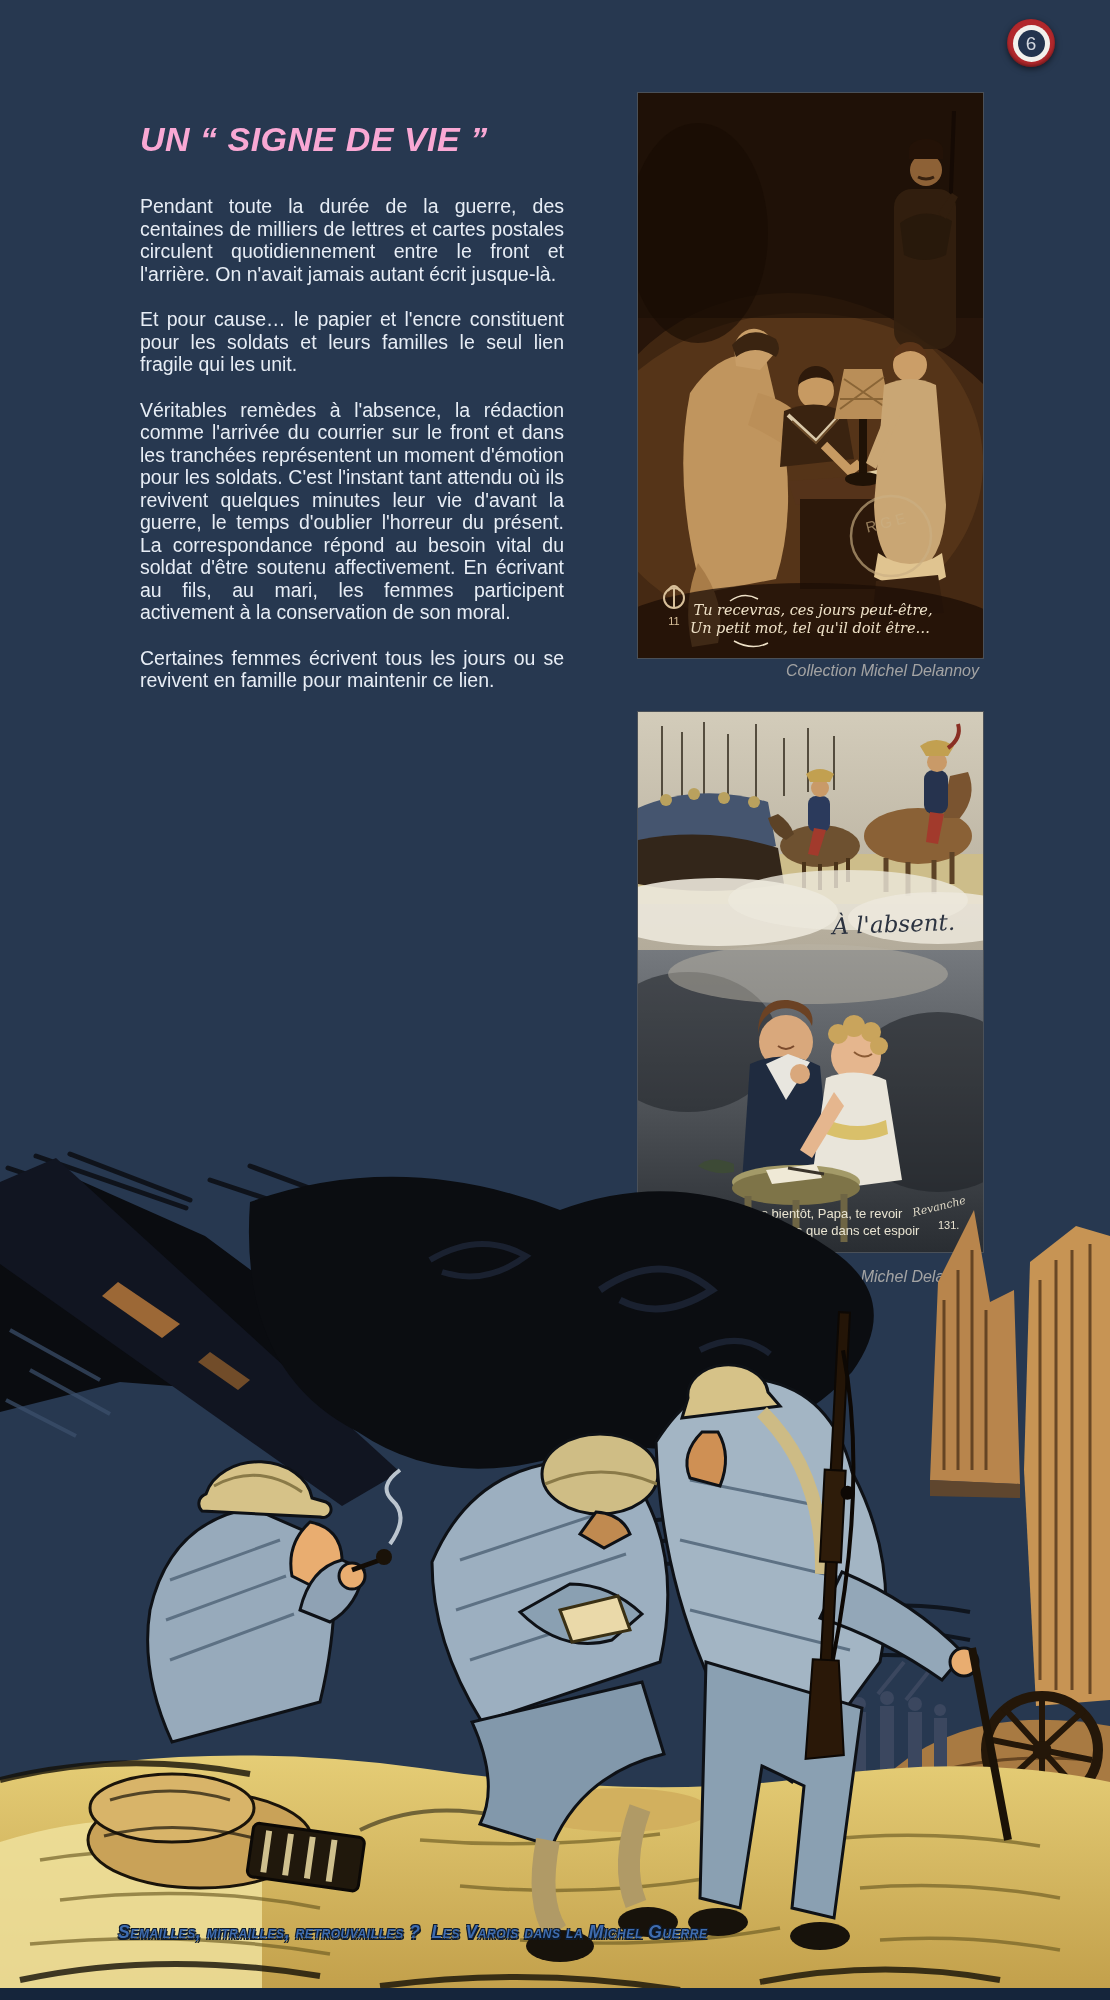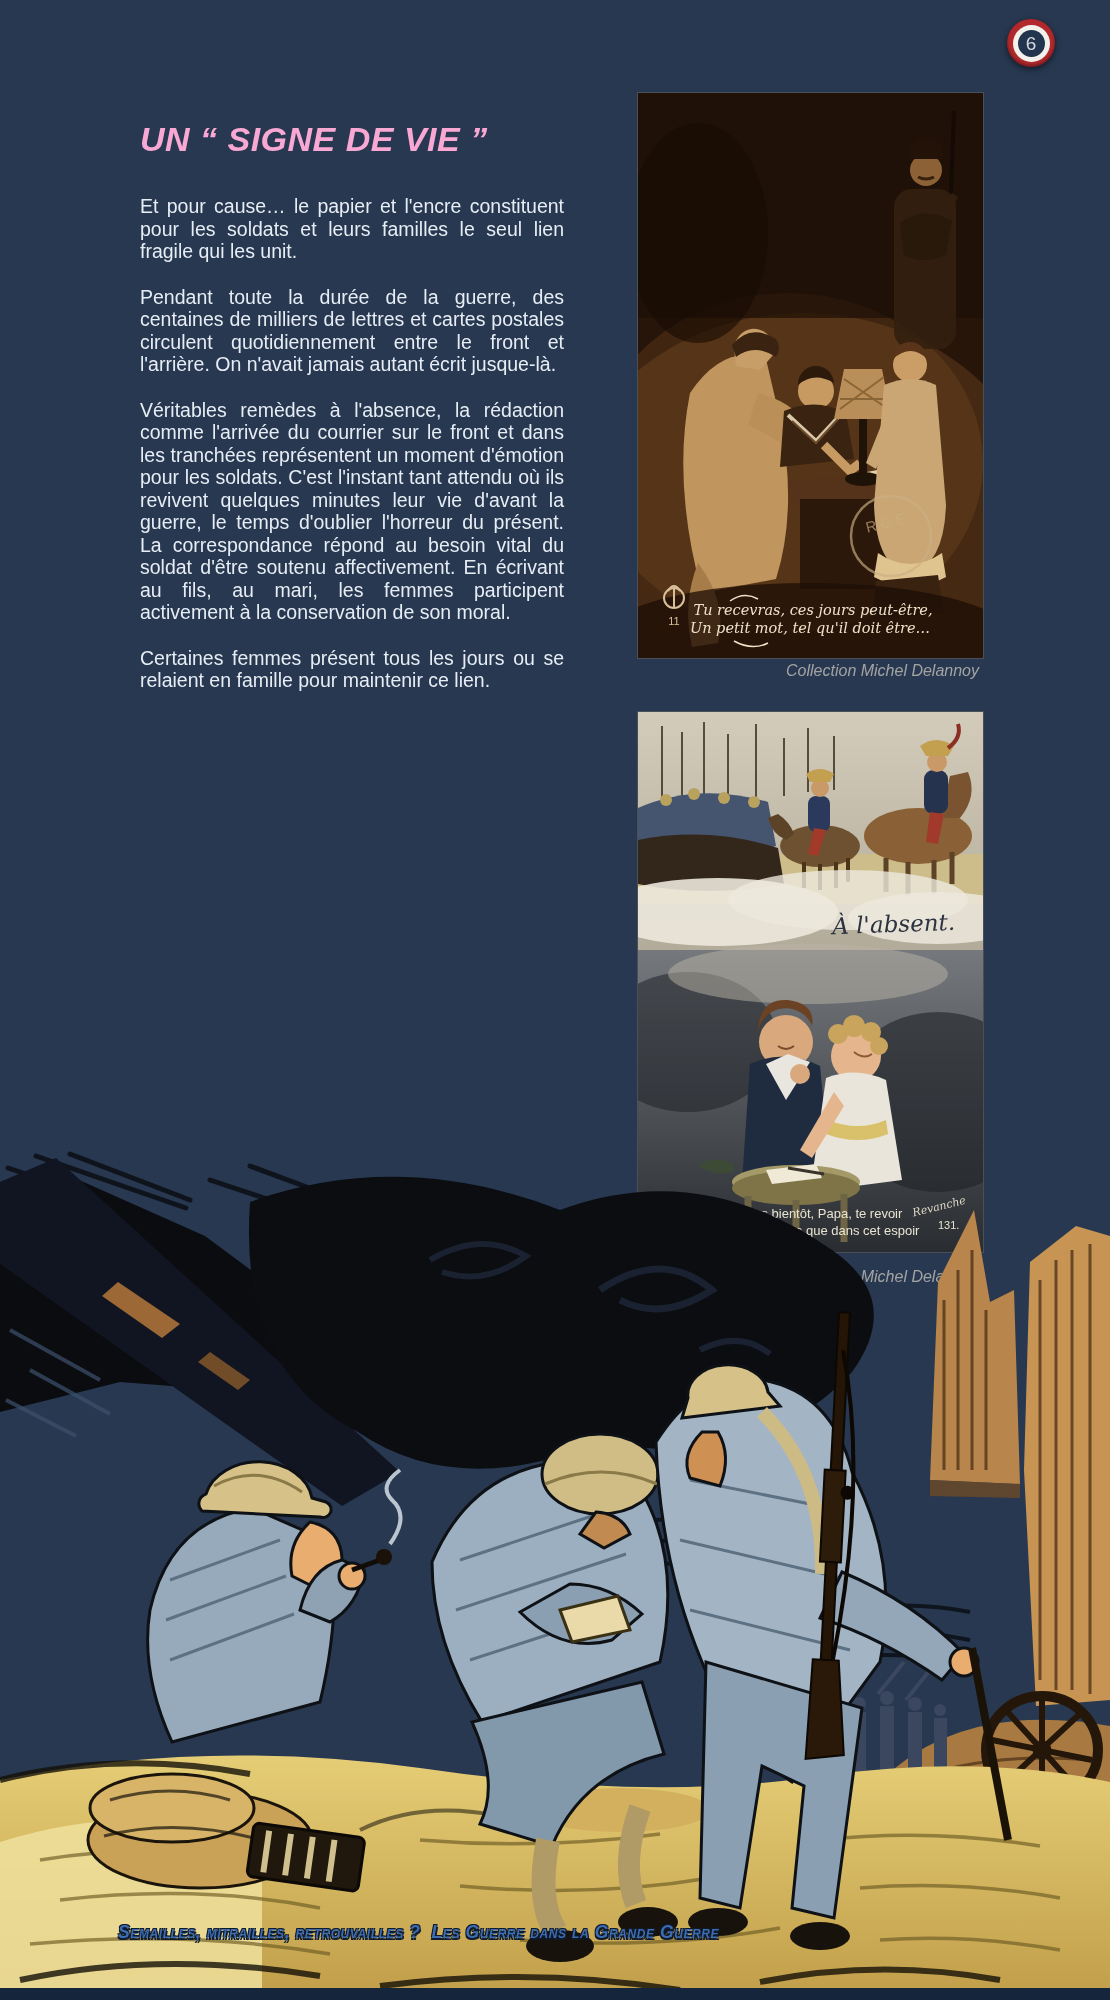--- a/index.html
+++ b/index.html
@@ -43,24 +43,24 @@
 
   <div class="badge">
     <div class="badge-white">
       <div class="badge-core">6</div>
     </div>
   </div>
 
   <h1 class="title">UN “ SIGNE DE VIE ”</h1>
 
   <div class="col">
+    <p>Pendant toute la durée de la guerre, des centaines de milliers de lettres et cartes postales circulent quotidiennement entre le front et l'arrière. On n'avait jamais autant écrit jusque-là.</p>
     <p>Et pour cause… le papier et l'encre constituent pour les soldats et leurs familles le seul lien fragile qui les unit.</p>
-    <p>Pendant toute la durée de la guerre, des centaines de milliers de lettres et cartes postales circulent quotidiennement entre le front et l'arrière. On n'avait jamais autant écrit jusque-là.</p>
     <p>Véritables remèdes à l'absence, la rédaction comme l'arrivée du courrier sur le front et dans les tranchées représentent un moment d'émotion pour les soldats. C'est l'instant tant attendu où ils revivent quelques minutes leur vie d'avant la guerre, le temps d'oublier l'horreur du présent. La correspondance répond au besoin vital du soldat d'être soutenu affectivement. En écrivant au fils, au mari, les femmes participent activement à la conservation de son moral.</p>
-    <p>Certaines femmes présent tous les jours ou se relaient en famille pour maintenir ce lien.</p>
+    <p>Certaines femmes écrivent tous les jours ou se revivent en famille pour maintenir ce lien.</p>
   </div>
 
   <svg id="pc1" class="pc" width="345" height="565" viewBox="0 0 345 565">
     <rect width="345" height="565" fill="#27150a"></rect>
     <ellipse cx="165" cy="430" rx="240" ry="210" fill="#5e3a1c" opacity=".55"></ellipse>
     <ellipse cx="150" cy="370" rx="195" ry="170" fill="#7b4e26" opacity=".3"></ellipse>
     <rect width="345" height="225" fill="#1d0f06" opacity=".7"></rect>
     <ellipse cx="60" cy="140" rx="70" ry="110" fill="#170b04" opacity=".6"></ellipse>
 
     <g opacity=".9">
@@ -375,15 +375,15 @@
     </g>
 
     <g stroke="#141007" stroke-width="6" fill="none" opacity=".8">
       <path d="M20 840 q140 -30 300 -4"></path>
       <path d="M380 846 q150 -20 300 4"></path>
       <path d="M760 842 q120 -24 240 -2"></path>
       <path d="M0 640 q120 -30 250 -6"></path>
     </g>
   </svg>
 
-  <div class="footer-title">Semailles, mitrailles, retrouvailles ?  Les Guerre dans la Grande Guerre</div>
+  <div class="footer-title">Semailles, mitrailles, retrouvailles ?  Les Varois dans la Michel Guerre</div>
   <div class="bottom-strip"></div>
 </div>
 
 </body></html>

